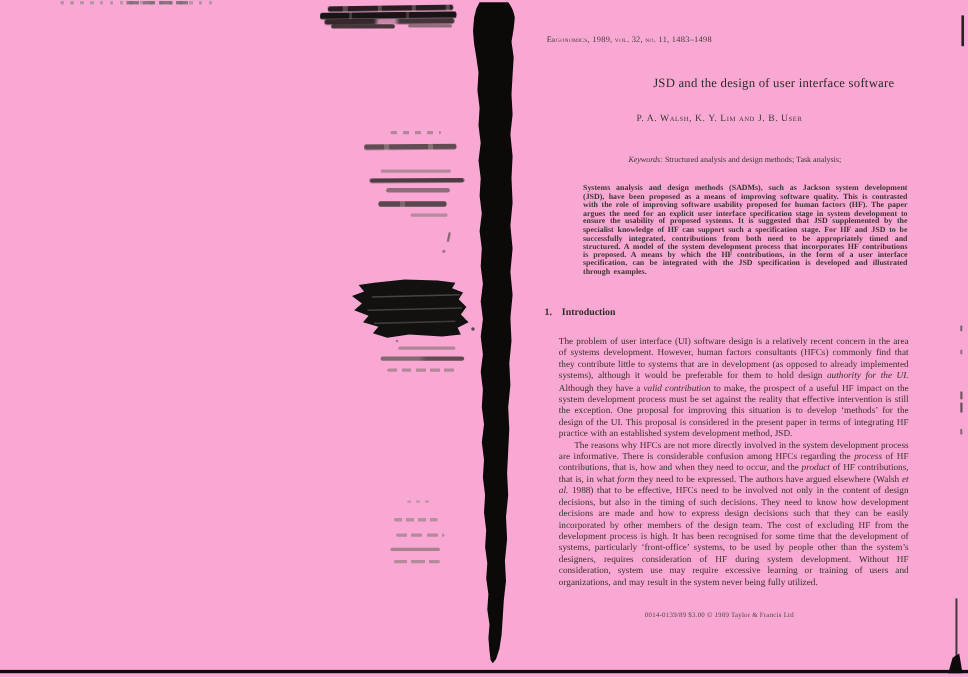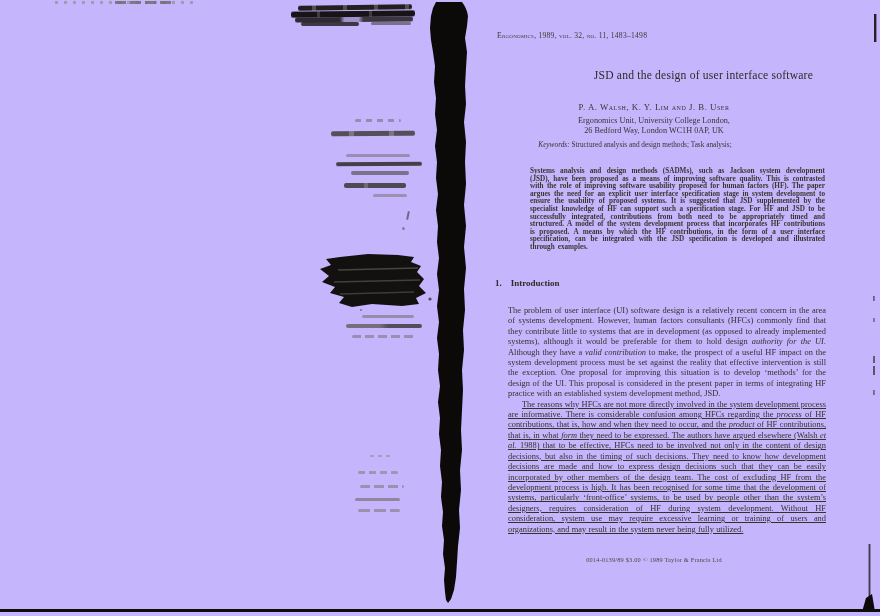--- a/index.html
+++ b/index.html
@@ -1,41 +1,41 @@
 <!DOCTYPE html>
 <html><head>
 <meta charset="utf-8">
 <style>
   html,body{margin:0;padding:0;background:#e8e8e8;}
   .canvas{
-    position:relative;width:880px;height:616px;background:#c4b5fd;
+    position:relative;width:880px;height:616px;background:#f9a8d4;
     overflow:hidden;font-family:"Liberation Serif","DejaVu Serif",serif;color:#35322c;
   }
   .abs{position:absolute;}
   
   .journal-header{left:497px;top:31px;width:320px;font-size:7.6px;letter-spacing:.25px;
     font-variant-caps:small-caps;color:#3d3a33;}
   .paper-title{left:495px;top:69px;width:318px;text-align:right;font-weight:normal;
     font-size:11.6px;letter-spacing:.2px;color:#2e2b26;}
   .authors{left:495px;top:102px;width:318px;text-align:center;font-size:8.8px;
     font-variant-caps:small-caps;letter-spacing:.5px;color:#3a372f;}
   .affiliation{left:495px;top:116px;width:318px;text-align:center;font-size:8.2px;
     line-height:10px;color:#38352e;}
-  .keywords{left:476px;top:141px;width:318px;text-align:center;font-size:7.3px;
+  .keywords{left:509px;top:141px;width:318px;text-align:center;font-size:7.3px;
     line-height:8.2px;color:#38352e;}
   .keywords .kw-label{font-style:italic;}
   .abstract{left:530px;top:168px;width:295px;text-align:justify;font-size:7.2px;
     line-height:7.6px;word-spacing:1.3px;color:#3a372f;font-weight:bold;}
   .section-heading{left:495px;top:278px;width:318px;font-weight:bold;
     font-size:9px;color:#2f2c27;}
   .section-heading .gap{display:inline-block;width:9px;}
   .body-col{left:508px;top:306px;width:318px;text-align:justify;font-size:8.4px;
     line-height:10.4px;word-spacing:.2px;color:#353128;}
   .body-col p{margin:0;}
-  .body-col p.indented{text-indent:14px;text-decoration:underline;}
+  .body-col p.indented{text-indent:14px;}
   .copyright{left:495px;top:556px;width:318px;text-align:center;font-size:6.3px;
     letter-spacing:.2px;color:#4d4941;}
   
   .smudge{position:absolute;border-radius:2px;filter:blur(.4px);}
   .dashline{position:absolute;height:3px;
     background:repeating-linear-gradient(90deg,#8c8c8c 0 3px,transparent 3px 9px);
     opacity:.65;}
   .dashline2{position:absolute;height:3px;
     background:repeating-linear-gradient(90deg,#6a6a6a 0 11px,transparent 11px 15px);
     opacity:.8;}
@@ -98,24 +98,20 @@
   </svg>
 
   <div class="bottom-line"></div>
 
   <div class="abs journal-header">Ergonomics, 1989, vol. 32, no. 11, 1483–1498</div>
 
   <div class="abs paper-title">JSD and the design of user interface software</div>
 
   <div class="abs authors">P. A. Walsh, K. Y. Lim and J. B. User</div>
 
-  <div class="abs affiliation">
-    <div>Ergonomics Unit, University College London,</div>
-    <div>26 Bedford Way, London WC1H 0AP, UK</div>
-  </div>
 
   <div class="abs keywords">
     <div><span class="kw-label">Keywords:</span><span> Structured analysis and design methods; Task analysis;</span></div>
   </div>
 
   <div class="abs abstract">Systems analysis and design methods (SADMs), such as Jackson system development (JSD), have been proposed as a means of improving software quality. This is contrasted with the role of improving software usability proposed for human factors (HF). The paper argues the need for an explicit user interface specification stage in system development to ensure the usability of proposed systems. It is suggested that JSD supplemented by the specialist knowledge of HF can support such a specification stage. For HF and JSD to be successfully integrated, contributions from both need to be appropriately timed and structured. A model of the system development process that incorporates HF contributions is proposed. A means by which the HF contributions, in the form of a user interface specification, can be integrated with the JSD specification is developed and illustrated through examples.</div>
 
   <div class="abs section-heading">
     <span>1.</span><span class="gap"></span><span>Introduction</span>
   </div>

